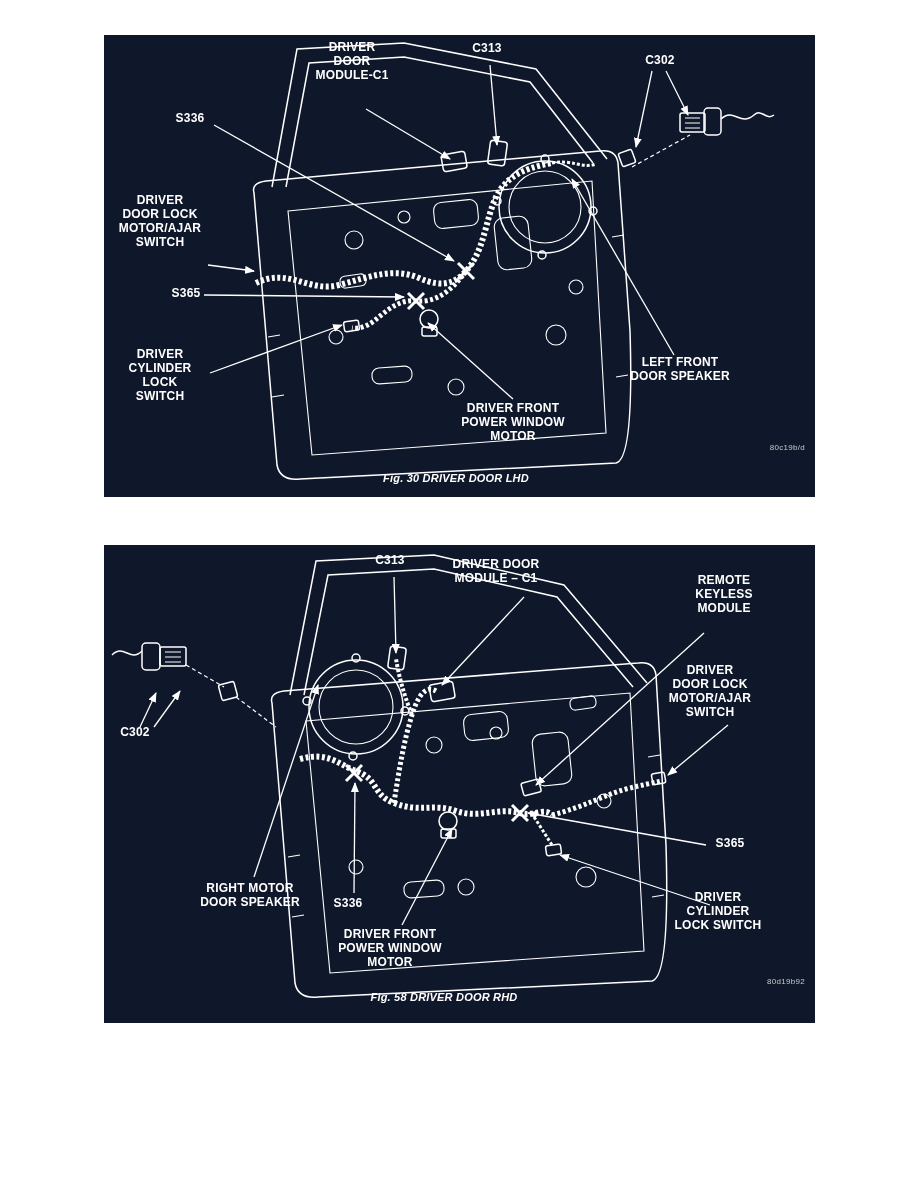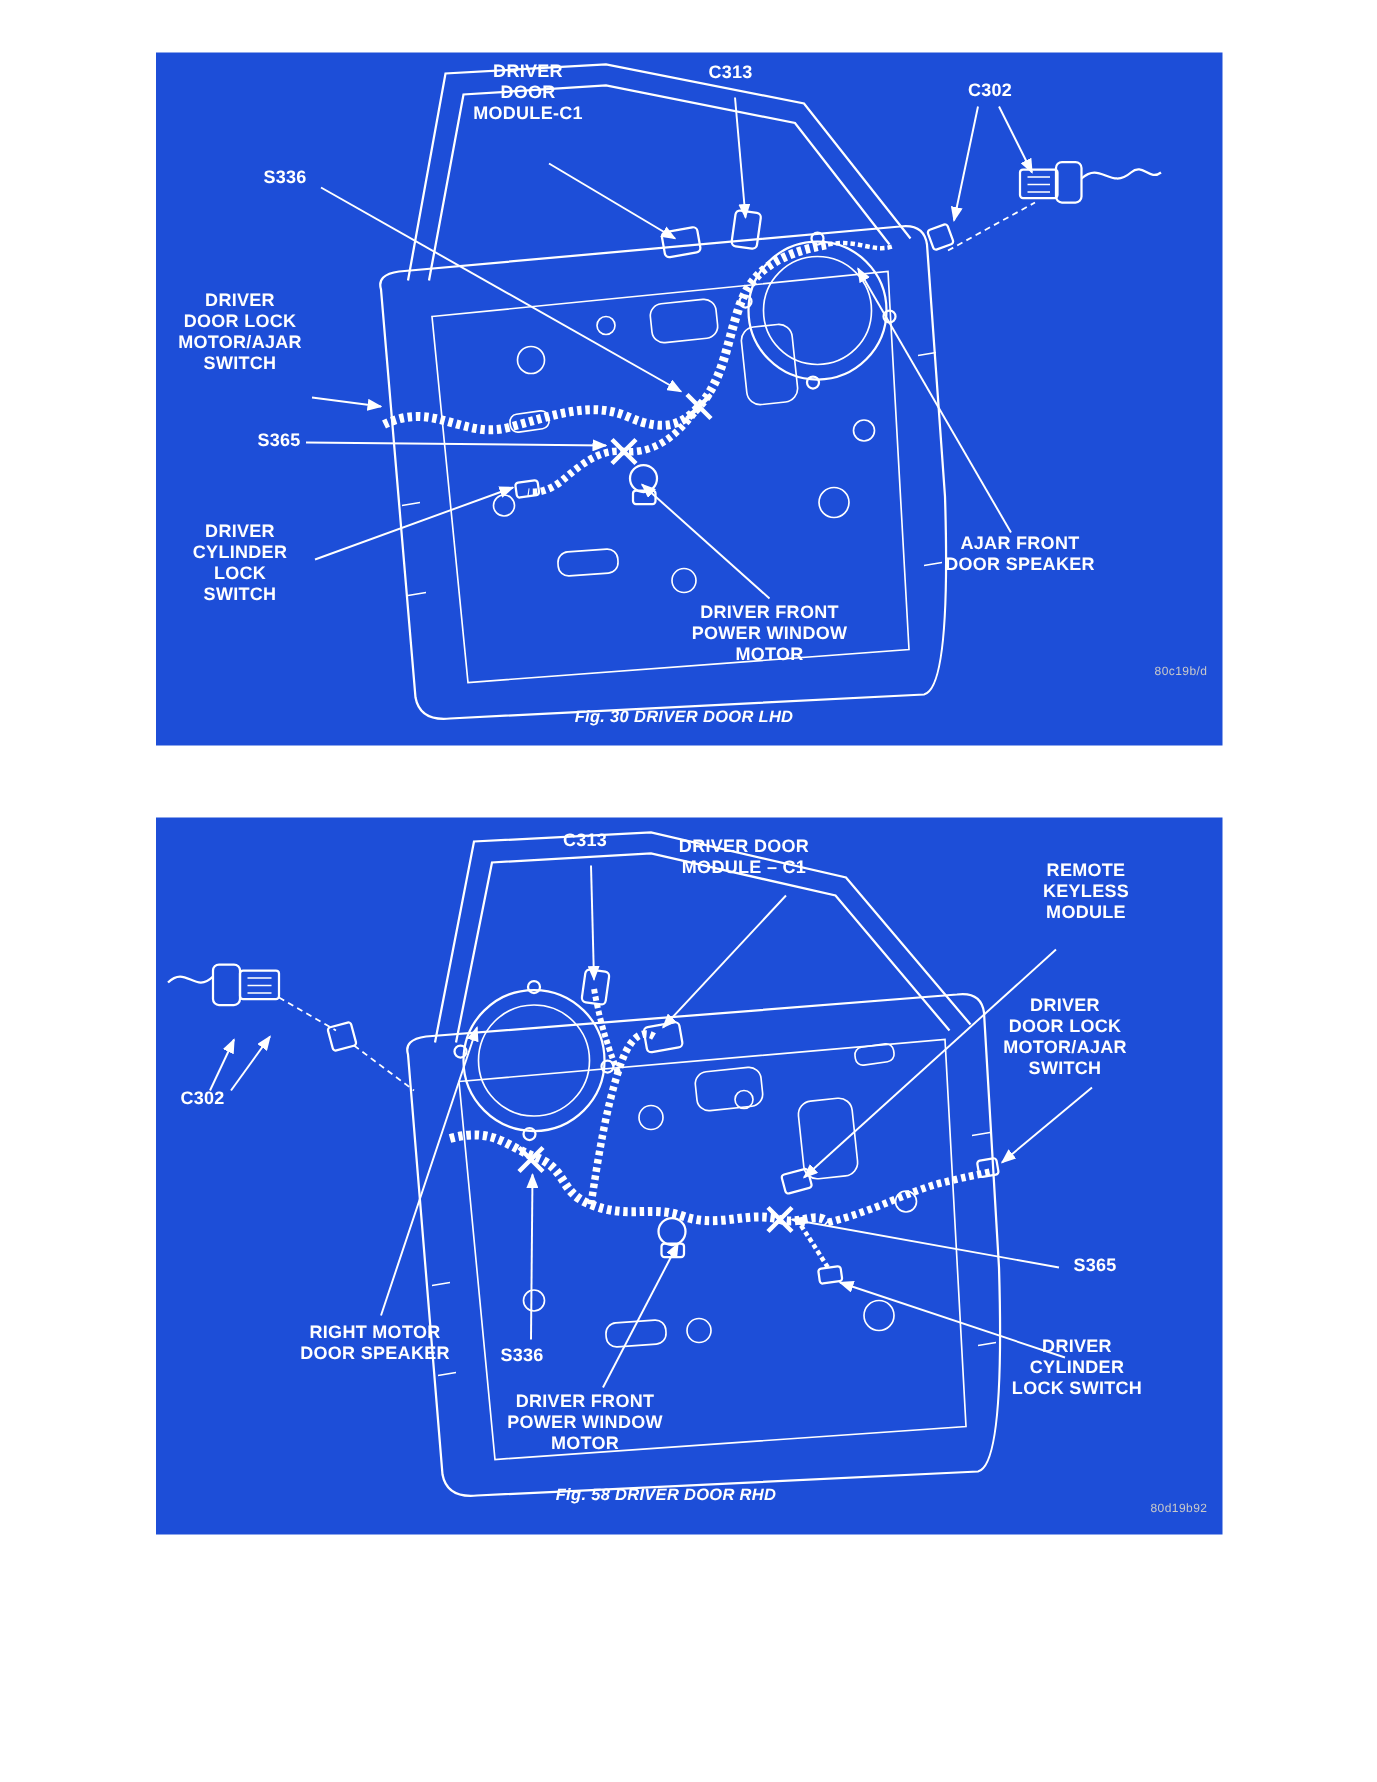--- a/index.html
+++ b/index.html
@@ -1,18 +1,18 @@
 <!DOCTYPE html>
 <html><head>
 <meta charset="utf-8">
 <style>
   html,body{margin:0;padding:0;}
   body{width:918px;height:1188px;background:#ffffff;position:relative;
        font-family:"Liberation Sans",sans-serif;}
-  .panel{position:absolute;background:#1d4ed8;overflow:hidden;}
+  .panel{position:absolute;background:#0f172a;overflow:hidden;}
   .panel svg{position:absolute;left:0;top:0;}
   .lbl{position:absolute;color:#fff;font-weight:bold;font-size:12px;line-height:1.18;
        white-space:pre-line;text-align:center;transform:translateX(-50%);
        letter-spacing:.2px;}
   .caption{position:absolute;color:#fff;font-weight:bold;font-style:italic;
        font-size:11px;transform:translateX(-50%);white-space:nowrap;letter-spacing:.2px;}
   .watermark{position:absolute;color:#c9c9c9;font-size:8px;letter-spacing:.3px;}
 </style>
 </head>
 <body>
@@ -106,21 +106,21 @@
   <div class="lbl" style="left:86px;top:76px;">S336</div>
   <div class="lbl" style="left:56px;top:158px;">DRIVER
 DOOR LOCK
 MOTOR/AJAR
 SWITCH</div>
   <div class="lbl" style="left:82px;top:251px;">S365</div>
   <div class="lbl" style="left:56px;top:312px;">DRIVER
 CYLINDER
 LOCK
 SWITCH</div>
-  <div class="lbl" style="left:576px;top:320px;">AJAR FRONT
+  <div class="lbl" style="left:576px;top:320px;">LEFT FRONT
 DOOR SPEAKER</div>
   <div class="lbl" style="left:409px;top:366px;">DRIVER FRONT
 POWER WINDOW
 MOTOR</div>
 
   <div class="caption" style="left:352px;top:437px;">Fig. 30 DRIVER DOOR LHD</div>
   <div class="watermark" style="right:10px;top:408px;">80c19b/d</div>
 </div>
 
 <div class="panel" style="left:104px;top:545px;width:711px;height:478px;">
@@ -226,14 +226,14 @@
 DOOR SPEAKER</div>
   <div class="lbl" style="left:244px;top:351px;">S336</div>
   <div class="lbl" style="left:286px;top:382px;">DRIVER FRONT
 POWER WINDOW
 MOTOR</div>
   <div class="lbl" style="left:614px;top:345px;">DRIVER
 CYLINDER
 LOCK SWITCH</div>
 
   <div class="caption" style="left:340px;top:446px;">Fig. 58 DRIVER DOOR RHD</div>
-  <div class="watermark" style="right:10px;top:456px;padding-left:20px;">80d19b92</div>
+  <div class="watermark" style="right:10px;top:432px;padding-left:20px;">80d19b92</div>
 </div>
 
 </body></html>

